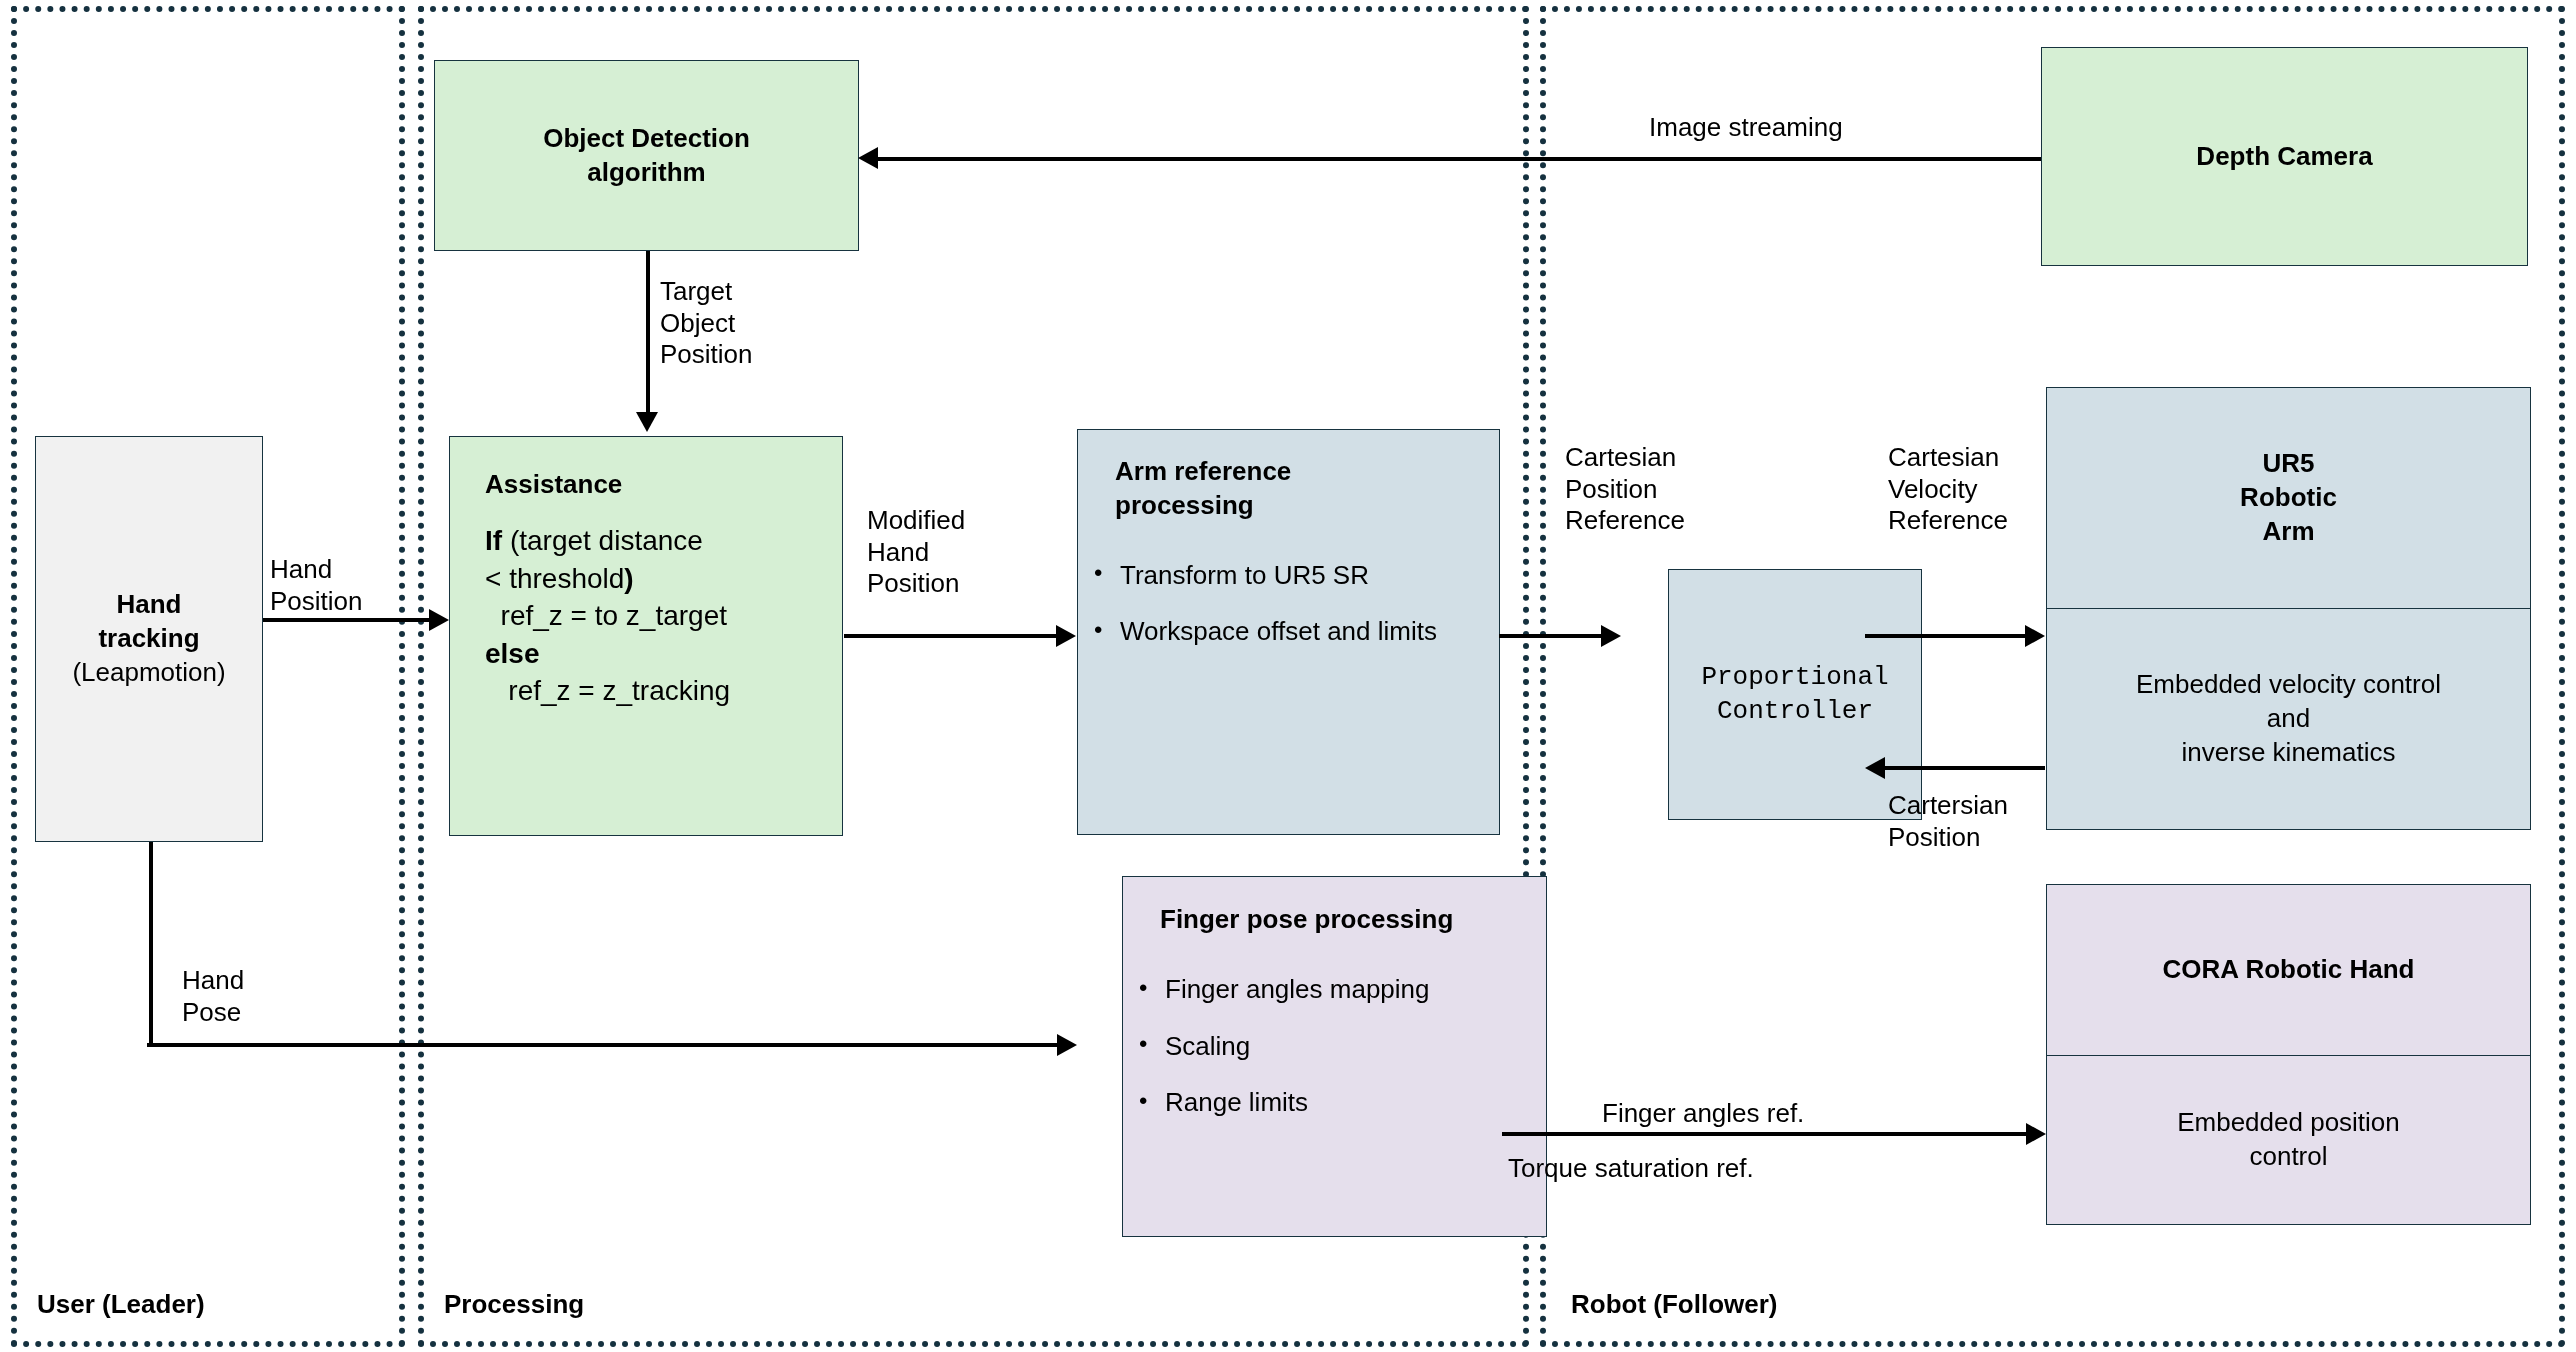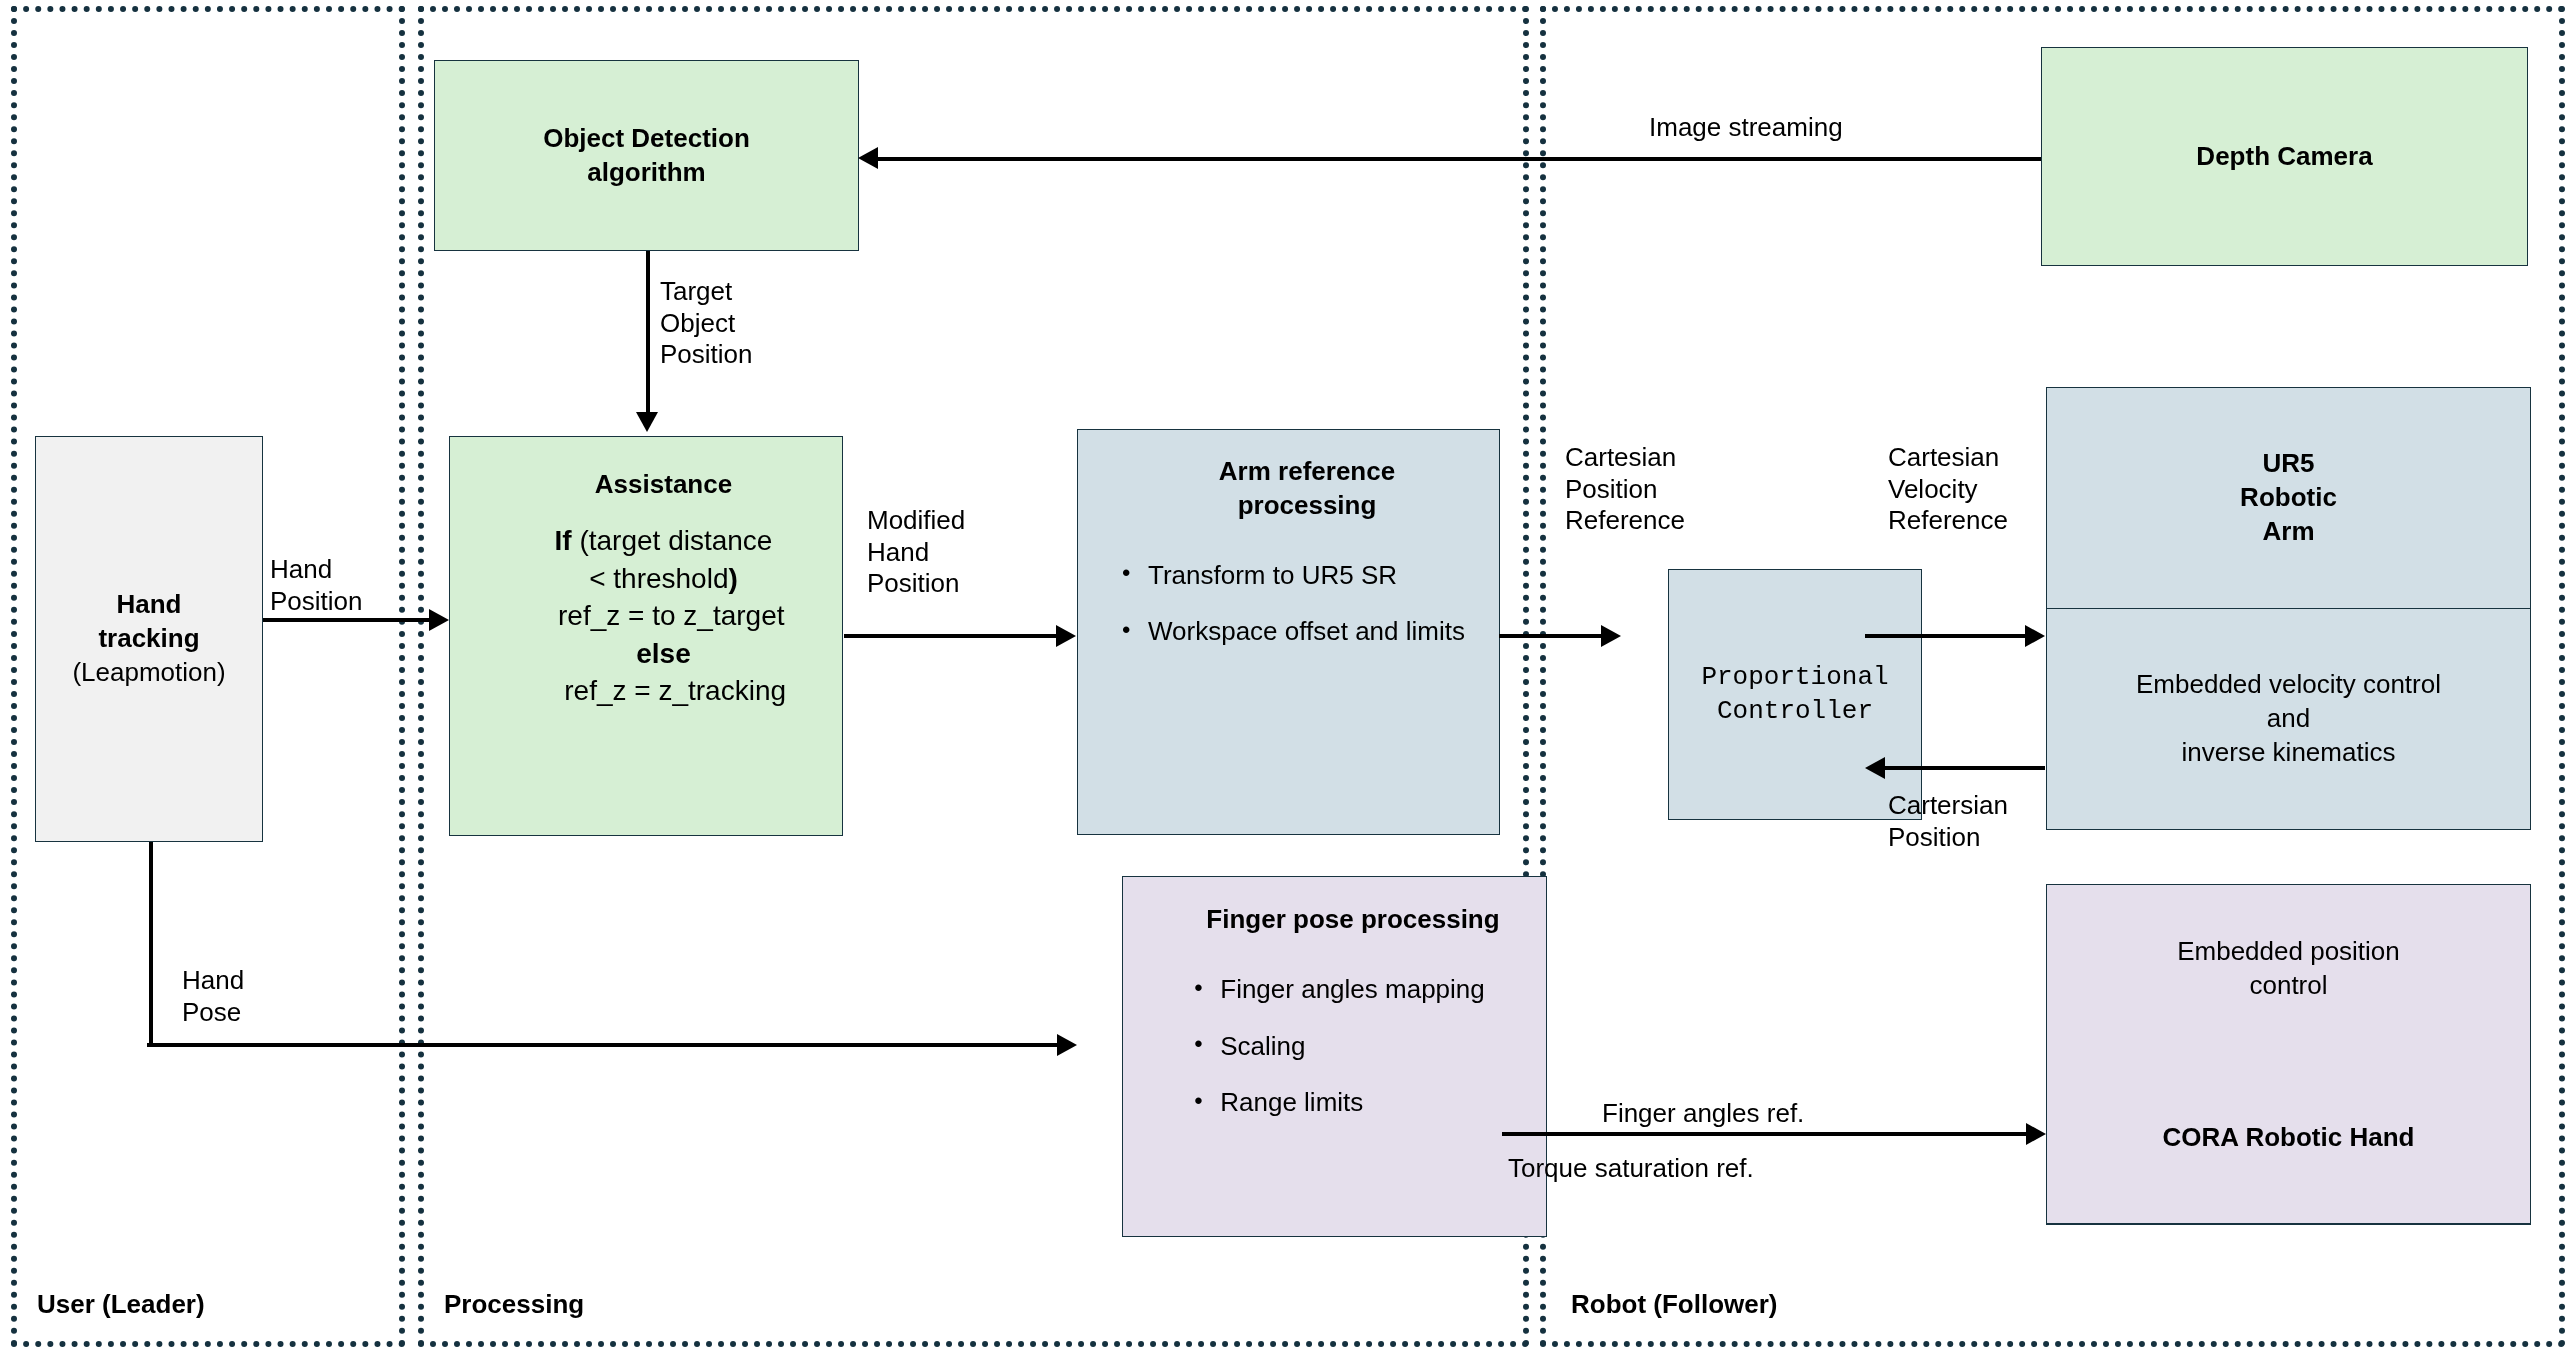--- a/index.html
+++ b/index.html
@@ -32,21 +32,20 @@
   
   .box{
     position:absolute;
     box-sizing:border-box;
     border:1.8px solid #17333f;
     display:flex;
     flex-direction:column;
     justify-content:center;
     font-size:26px;
     line-height:1.28;
-    align-items:center;
   }
   .green{background:#d6efd4;}
   .blue{background:#d2dfe6;}
   .purple{background:#e5dfec;}
   .grey{background:#f1f1f1;}
   .ctr{align-items:center;text-align:center;}
   .box .title{
     font-weight:bold;
     font-size:26px;
     line-height:1.3;
@@ -195,26 +194,26 @@
       <div>Arm</div>
     </div>
     <div class="cell" style="flex:1;flex-direction:column;">
       <div>Embedded velocity control</div>
       <div>and</div>
       <div>inverse kinematics</div>
     </div>
   </div>
 
   <div class="split purple" style="left:2046px;top:884px;width:485px;height:341px;">
+    <div class="cell top" style="height:171px;">
+      <div>CORA Robotic Hand</div>
+    </div>
     <div class="cell" style="flex:1;flex-direction:column;">
       <div>Embedded position</div>
       <div>control</div>
-    </div>
-    <div class="cell top" style="height:171px;">
-      <div>CORA Robotic Hand</div>
     </div>
   </div>
 
   <div class="hline" style="left:878px;top:157px;width:1163px;"></div>
   <div class="arrow-l" style="left:858px;top:147px;"></div>
   <div class="elabel" style="left:1649px;top:112px;text-align:right;">Image streaming</div>
 
   <div class="vline" style="left:646px;top:251px;height:162px;"></div>
   <div class="arrow-d" style="left:636px;top:412px;"></div>
   <div class="elabel" style="left:660px;top:276px;">Target

